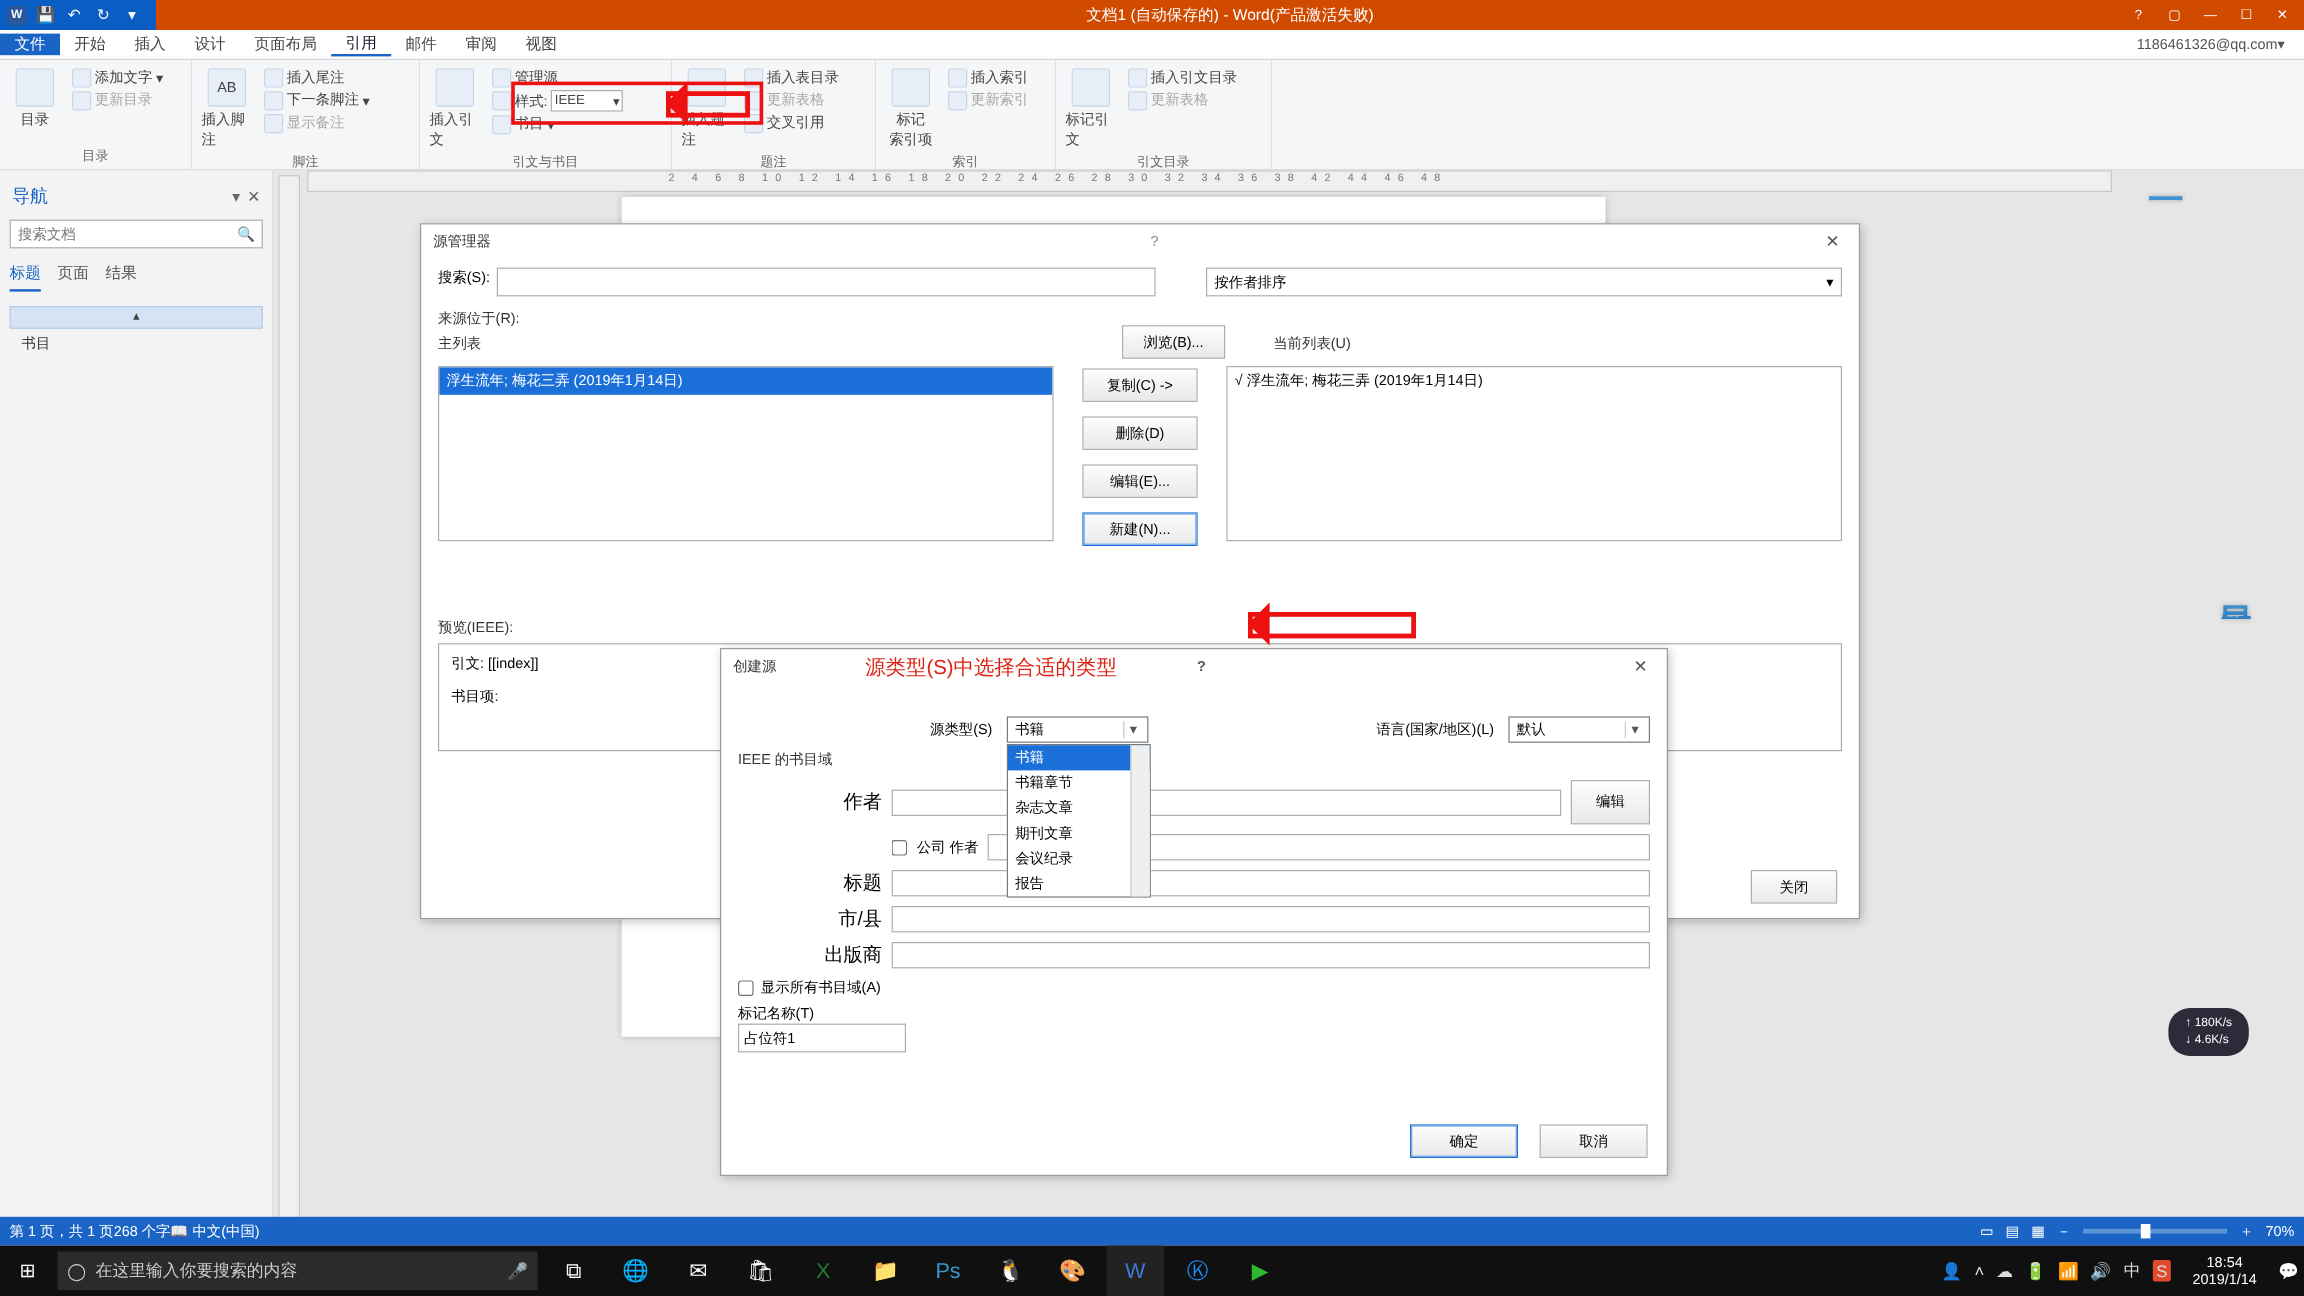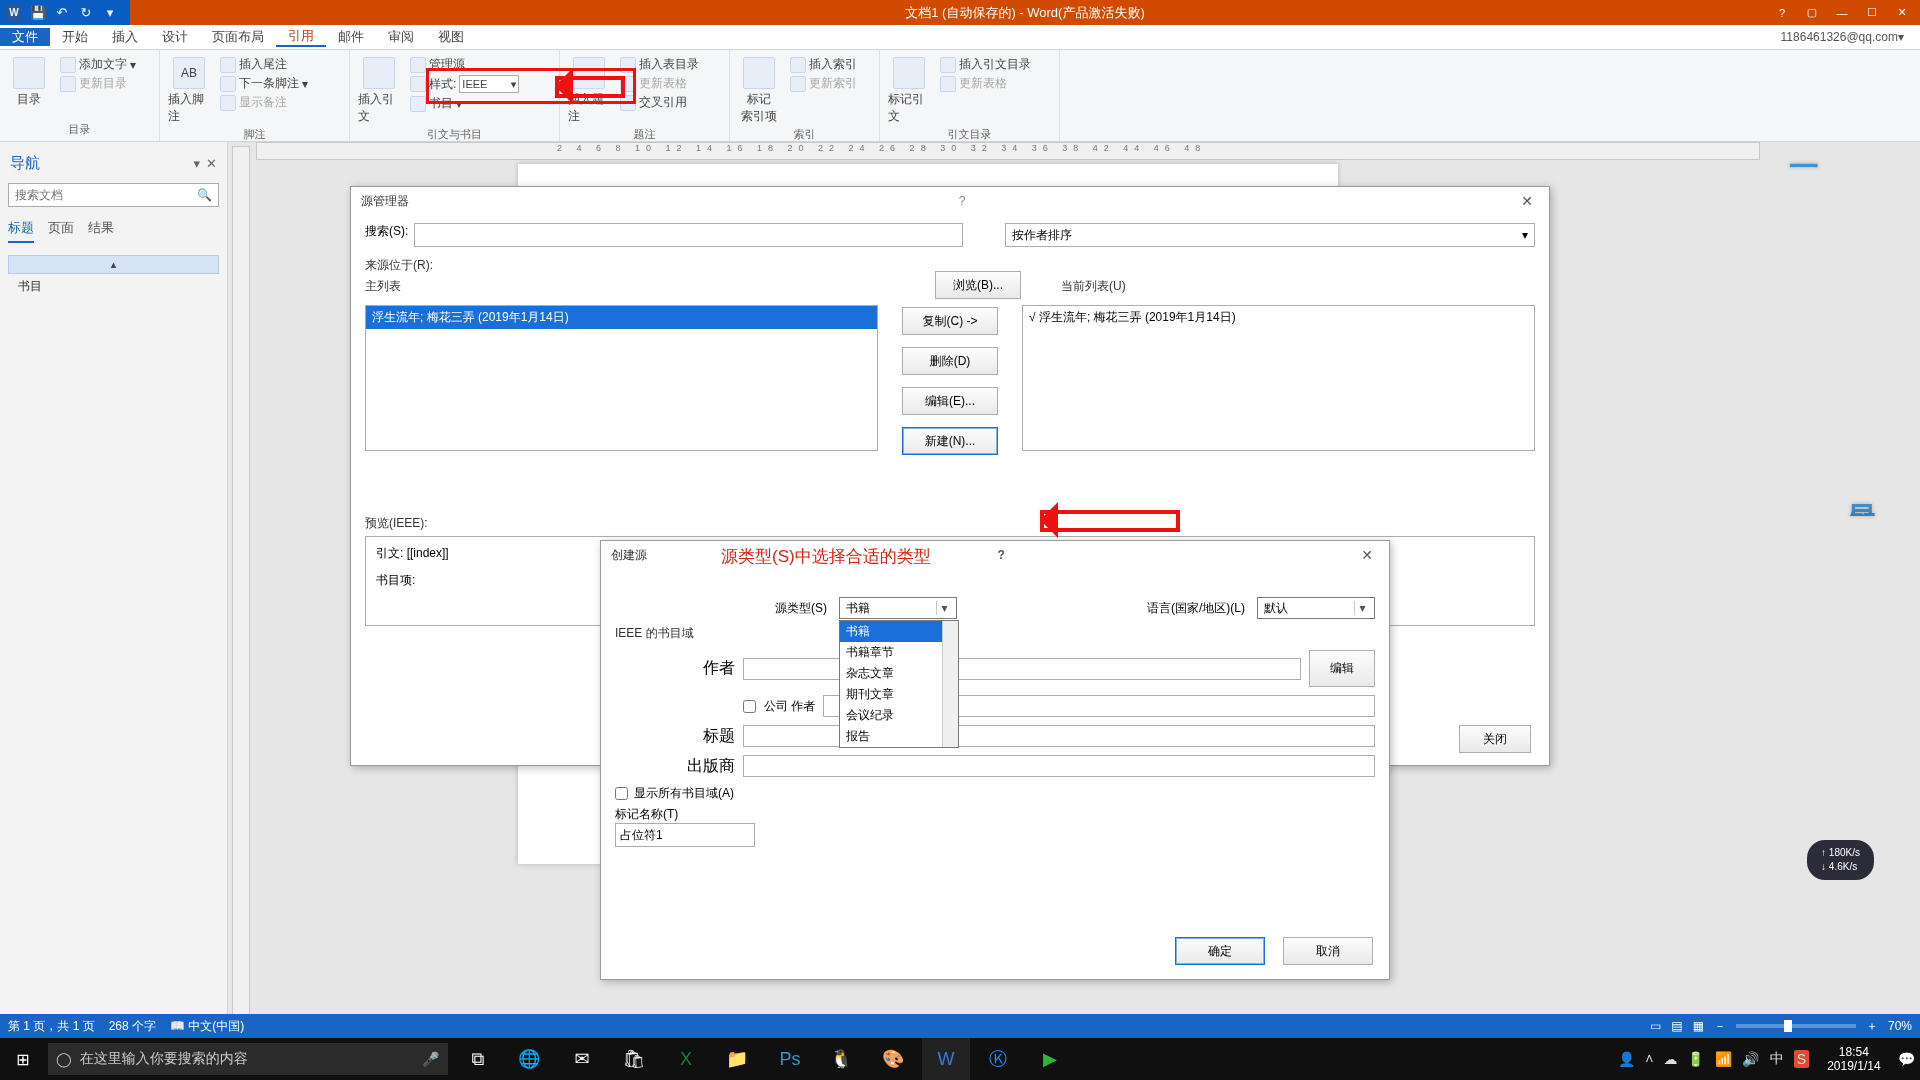--- a/index.html
+++ b/index.html
@@ -10,21 +10,21 @@
 .titlebar-left { display: flex; align-items: center; gap: 8px; padding: 0 6px; background: #0a5dc2; }
 .qat-icon { width: 16px; height: 16px; display: inline-flex; align-items: center; justify-content: center; font-size: 13px; opacity: .95; }
 .title-orange { position:absolute; left:130px; right:0; height:25px; background:#d04a00; display:flex; align-items:center; justify-content:center; color:#fff; font-size:13px; }
 .titlebar-right { position: absolute; right: 4px; display: flex; gap: 2px; }
 .win-btn { width: 28px; height: 20px; display:flex; align-items:center; justify-content:center; font-size:11px; color:#fff; }
 
 
 .ribbon-tabs { height: 25px; background: #fff; border-bottom: 1px solid #d4d4d4; display: flex; align-items: center; }
 .rtab { padding: 0 12px; display: flex; align-items: center; font-size: 13px; color: #444; cursor: pointer; }
 .rtab.file { background: #1964c4; color: #fff; }
-.rtab.active { color: #c2410c; border-bottom: 2px solid #1964c4; }
+.rtab.active { color: #0f172a; border-bottom: 2px solid #1964c4; }
 .account-area { margin-left: auto; padding-right: 16px; display:flex; align-items:center; color:#555; font-size:12px; }
 
 
 .ribbon { height: 92px; background: #f5f6f7; border-bottom: 1px solid #d4d4d4; display: flex; }
 .rgroup { border-right: 1px solid #e0e0e0; padding: 2px 6px; display: flex; flex-direction: column; }
 .rgroup-body { flex:1; display:flex; align-items:flex-start; gap:6px; padding-top:3px;}
 .rgroup-label { text-align: center; font-size: 11px; color: #666; padding-bottom: 2px; }
 .big-btn { display:flex; flex-direction:column; align-items:center; justify-content:center; width:46px; padding:2px; font-size:12px; color:#444; }
 .big-icon { width:32px; height:32px; background:#e8eef8; border:1px solid #c9d6ea; border-radius:2px; margin-bottom:2px; }
 .small-row { display:flex; align-items:center; gap:3px; font-size:12px; color:#444; padding:1px 2px; white-space:nowrap; }
@@ -109,21 +109,21 @@
 
 
 .arrow-r { position:absolute; border:4px solid #e11; height:22px; background:transparent; }
 .arrow-r::after { content:""; position:absolute; right:-22px; top:-12px; border:18px solid transparent; border-left-color:#e11; }
 .arrow-l { position:absolute; border:4px solid #e11; height:22px; background:transparent; }
 .arrow-l::before { content:""; position:absolute; left:-22px; top:-12px; border:18px solid transparent; border-right-color:#e11; }
 .red-text { color:#d21; font-size:17px; position:absolute;}
 .red-box { position:absolute; border:3px solid #e11; }
 
 
-.statusbar { position:absolute; left:0; right:0; bottom:42px; height:24px; background:#1964c4; color:#fff; display:flex; align-items:center; font-size:12px; padding:0 8px; gap:14px;}
+.statusbar { position:absolute; left:0; right:0; bottom:42px; height:24px; background:#1964c4; color:#fff; display:flex; align-items:center; font-size:12px; padding:0 8px; }
 .status-right { margin-left:auto; display:flex; align-items:center; gap:10px;}
 .zoom-track { width:120px; height:4px; background:#5a93d6; position:relative;}
 .zoom-thumb { position:absolute; left:40%; top:-4px; width:8px; height:12px; background:#fff;}
 
 
 .taskbar { position:absolute; left:0; right:0; bottom:0; height:42px; background:#101010; display:flex; align-items:center; color:#fff;}
 .start { width:46px; height:42px; display:flex; align-items:center; justify-content:center; font-size:16px;}
 .cortana { width:400px; height:32px; background:#2b2b2b; display:flex; align-items:center; padding:0 8px; color:#ccc; font-size:14px; gap:8px; margin-left:2px;}
 .cortana .mic { margin-left:auto; }
 .tb-icons { display:flex; align-items:center; gap:4px; margin-left:6px;}
@@ -428,20 +428,24 @@
     <div class="field-row" style="margin-left:128px;">
       <input type="checkbox" style="">
       <span>公司 作者</span>
       <div class="tinput" style="flex:1;"></div>
     </div>
     <div class="field-row">
         <label>标题</label>
         <div class="tinput"></div>
       </div>
     <div class="field-row">
+        <label>市/县</label>
+        <div class="tinput"></div>
+      </div>
+    <div class="field-row">
         <label>出版商</label>
         <div class="tinput"></div>
       </div>
     <div class="cs-check">
         <input type="checkbox" style="">
         <span>显示所有书目域(A)</span>
       </div>
     <div class="cs-tag">标记名称(T)</div>
     <input class="cs-taginput" value="占位符1" style="">
   </div>

